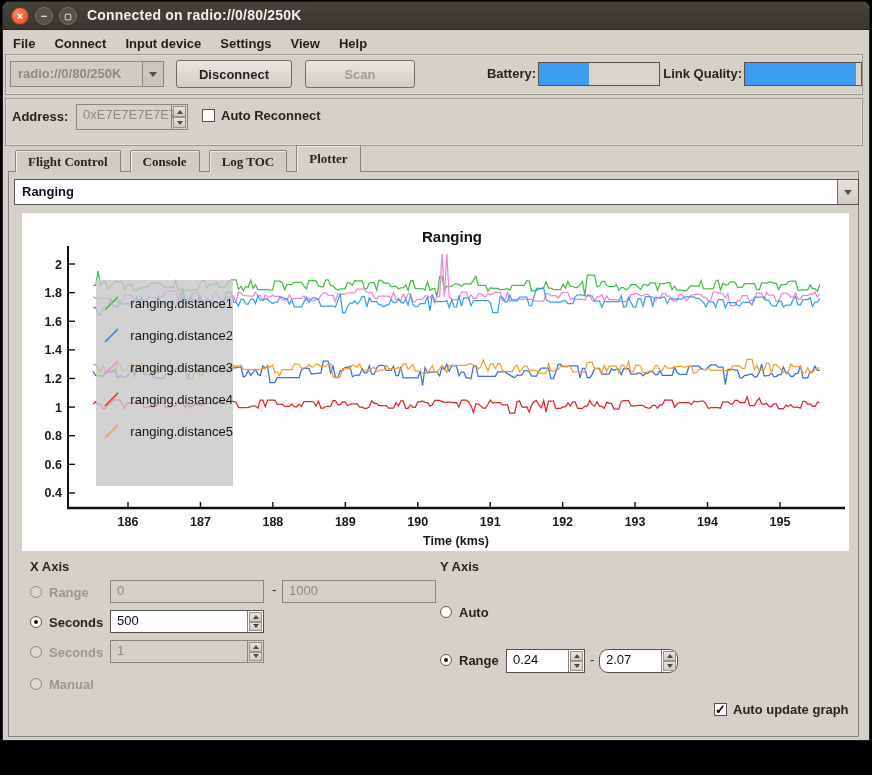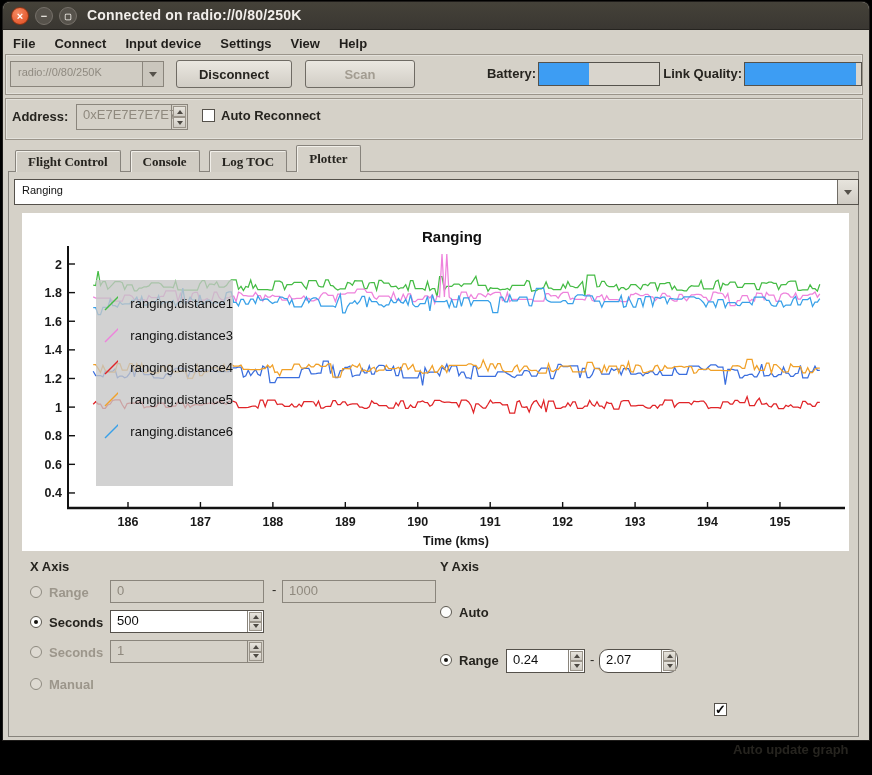--- a/index.html
+++ b/index.html
@@ -28,21 +28,21 @@
                margin-right:8px; }
   
   .gframe { position:absolute; border:1px solid #9a948a;
             box-shadow:inset 0 0 0 1px rgba(255,255,255,.35); }
   
   .btn { position:absolute; border:1px solid #6f6b64; border-radius:3px;
          background:linear-gradient(#eae7e0,#d1cdc5); font-size:13px; font-weight:600;
          color:#26241f; text-align:center; }
   .btn.disabled { color:#a29c91; }
   .combo { position:absolute; border:1px solid #8a857c; background:#d0ccc3; }
-  .combo .ctext { position:absolute; left:7px; top:4px; font-size:11px; color:#8f8a80; }
+  .combo .ctext { position:absolute; left:7px; top:4px; font-size:13px; color:#8f8a80;font-weight:bold; }
   .combo .cbtn { position:absolute; right:0; top:0; bottom:0; width:21px;
                  border-left:1px solid #8a857c; background:#cac6bd; }
   .arr-down { position:absolute; left:50%; top:50%; margin:-2px 0 0 -4px; width:0; height:0;
               border-left:4px solid transparent; border-right:4px solid transparent;
               border-top:5px solid #55514a; }
   .combo.white { background:#fff; border:1px solid #55514b; }
   .combo.white .ctext { color:#111; }
   .combo.white .cbtn { background:linear-gradient(#e7e4dd,#cfcbc3); border-left:1px solid #716d66; }
   .field { position:absolute; border:1px solid #8a857c; background:#d5d1c8;
            font-size:13px; color:#8f897e; padding:2px 0 0 6px; }
@@ -122,21 +122,21 @@
     <div class="lbl b" style="left:452px;top:11px;width:78px;text-align:right;">Battery:</div>
     <div class="pbar" style="left:532px;top:7px;width:122px;height:24px;">
       <div class="pfill" id="batt-fill" style="width: 42%; background: rgb(61, 157, 243);"></div>
     </div>
     <div class="lbl b" style="left:648px;top:11px;width:88px;text-align:right;">Link Quality:</div>
     <div class="pbar" style="left:738px;top:7px;width:118px;height:24px;">
       <div class="pfill" id="lq-fill" style="width: 96%; background: rgb(61, 157, 243);"></div>
     </div>
   </div>
 
-  <div class="gframe" style="left:2px;top:96px;width:858px;height:42px;">
+  <div class="gframe" style="left:2px;top:96px;width:858px;height:48px;">
     <div class="lbl b" style="left:6px;top:10px;">Address:</div>
     <div class="field" style="left:70px;top:5px;width:112px;height:26px;">
       <span>0xE7E7E7E7E7</span>
       <div class="spincol">
         <div>
             <div class="tri-up"></div>
           </div>
         <div>
             <div class="tri-dn"></div>
           </div>
@@ -219,41 +219,41 @@
       </svg>
     <div class="legend" id="legend">
         <div class="lrow">
           <svg width="20" height="20">
             <line x1="3" y1="17" x2="17" y2="3" stroke="#44bb44" stroke-width="1.5"></line>
           </svg>
           <span>ranging.distance1</span>
         </div>
         <div class="lrow">
           <svg width="20" height="20">
+            <line x1="3" y1="17" x2="17" y2="3" stroke="#3a6ede" stroke-width="1.5"></line>
+          </svg>
+          <span>ranging.distance2</span>
+        </div>
+        <div class="lrow">
+          <svg width="20" height="20">
             <line x1="3" y1="17" x2="17" y2="3" stroke="#ee82dc" stroke-width="1.5"></line>
           </svg>
           <span>ranging.distance3</span>
         </div>
         <div class="lrow">
           <svg width="20" height="20">
             <line x1="3" y1="17" x2="17" y2="3" stroke="#e02428" stroke-width="1.5"></line>
           </svg>
           <span>ranging.distance4</span>
         </div>
         <div class="lrow">
           <svg width="20" height="20">
             <line x1="3" y1="17" x2="17" y2="3" stroke="#f0a028" stroke-width="1.5"></line>
           </svg>
           <span>ranging.distance5</span>
-        </div>
-        <div class="lrow">
-          <svg width="20" height="20">
-            <line x1="3" y1="17" x2="17" y2="3" stroke="#38a0e8" stroke-width="1.5"></line>
-          </svg>
-          <span>ranging.distance6</span>
         </div>
       </div>
   </div>
 
   <div class="lbl b" style="left:27px;top:557px;">X Axis</div>
   <div class="radio disabled" style="left:27px;top:584px;" id="r-xrange"></div>
   <div class="lbl dim b" style="left:46px;top:583px;">Range</div>
   <div class="field" style="left:107px;top:578px;width:154px;height:23px;">0</div>
   <div class="lbl" style="left:269px;top:580px;">-</div>
   <div class="field" style="left:279px;top:578px;width:154px;height:23px;">1000</div>
@@ -313,15 +313,15 @@
       <div>
           <div class="tri-up"></div>
         </div>
       <div>
           <div class="tri-dn"></div>
         </div>
     </div>
   </div>
 
   <div class="cb checked" style="left:711px;top:701px;" id="cb-autoupdate"></div>
-  <div class="lbl b" style="left:730px;top:740px;">Auto update graph</div>
+  <div class="lbl b" style="left:730px;top:700px;">Auto update graph</div>
 
 </div>
 
 </body></html>

